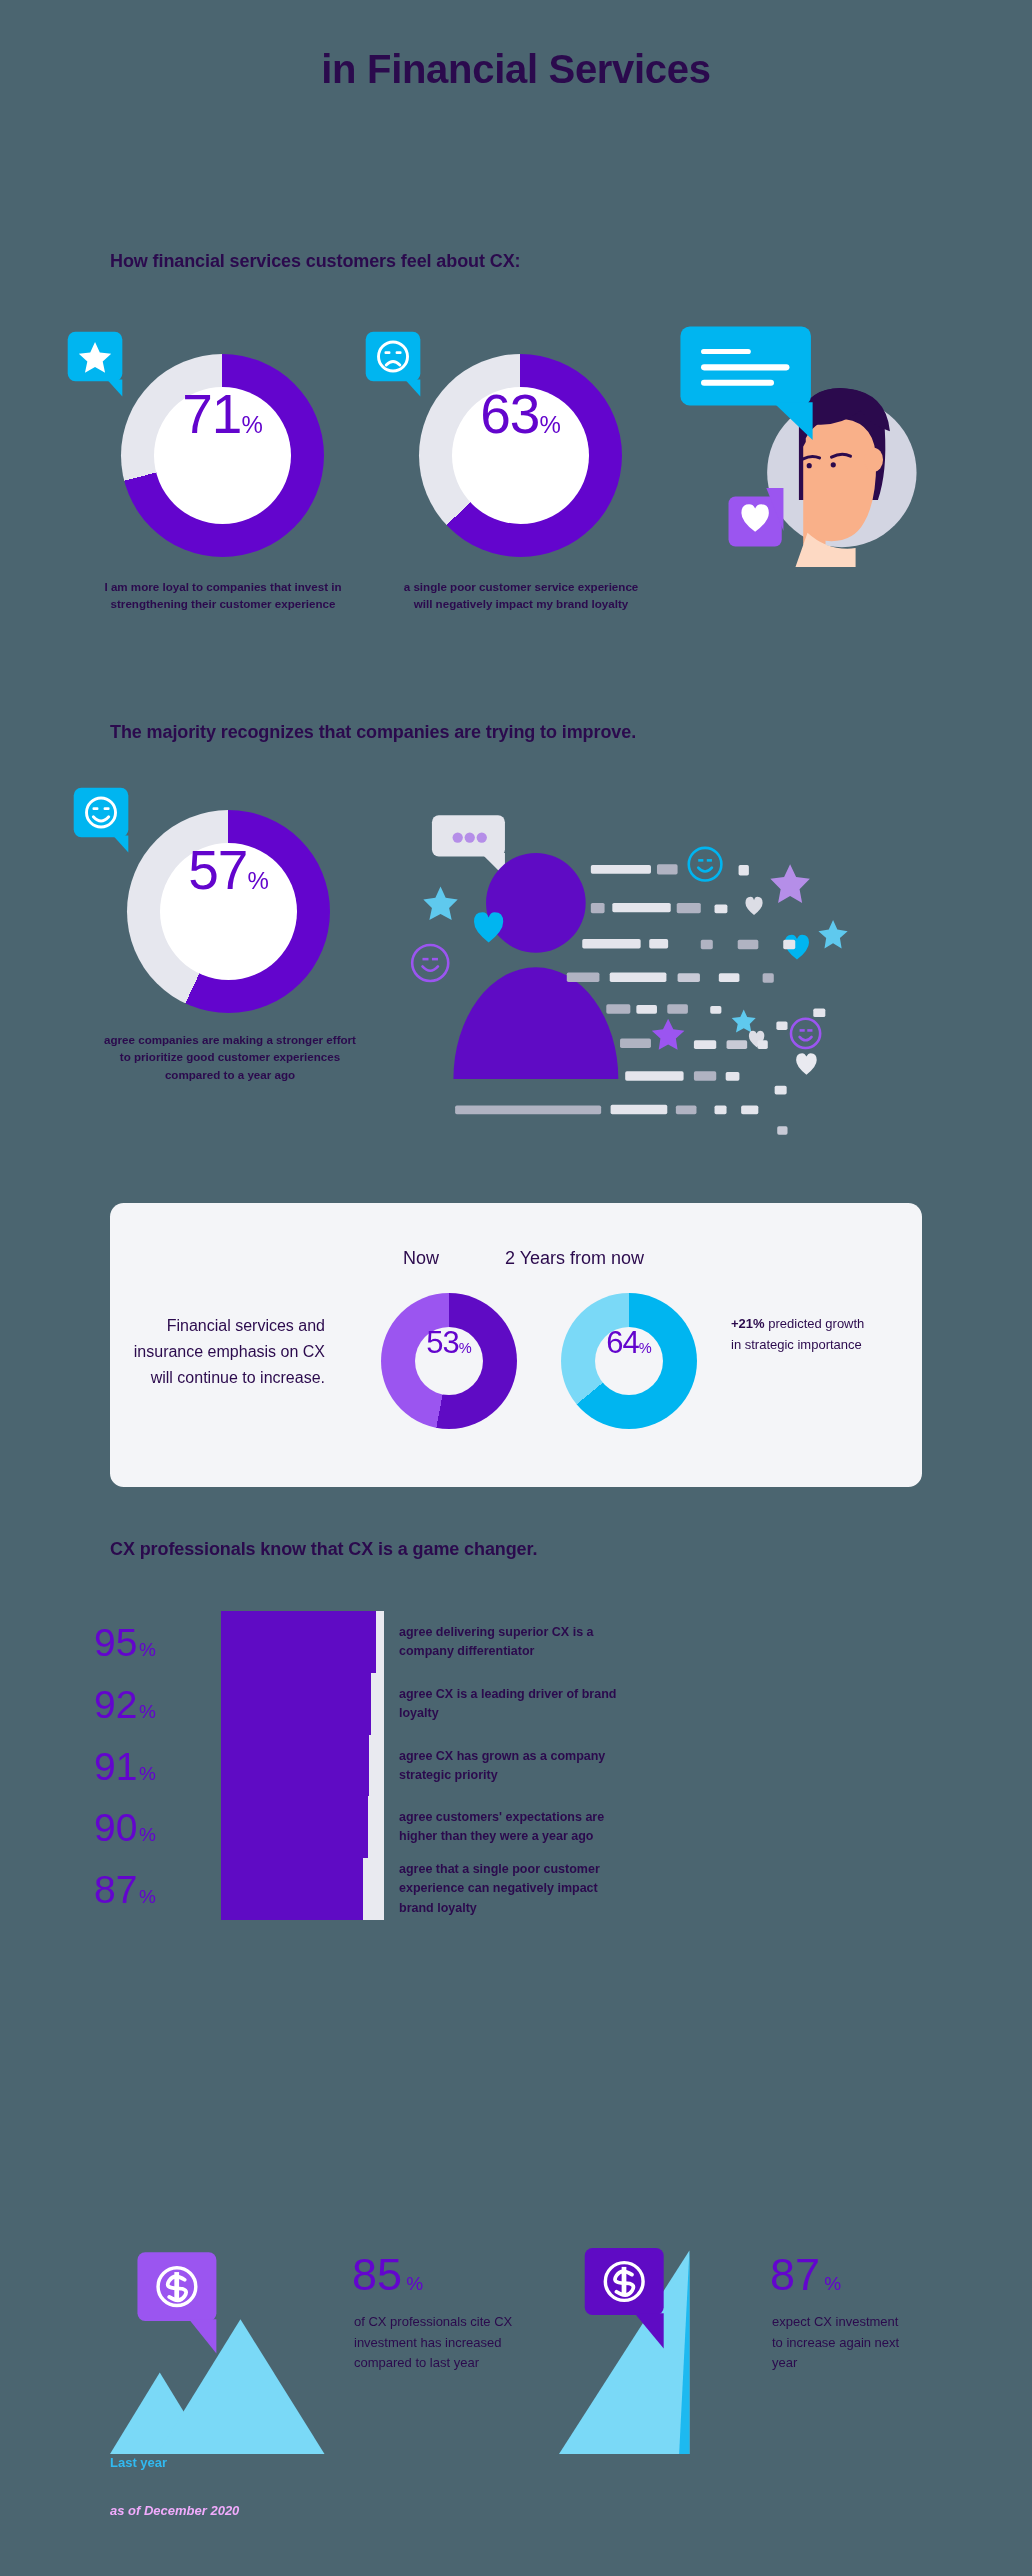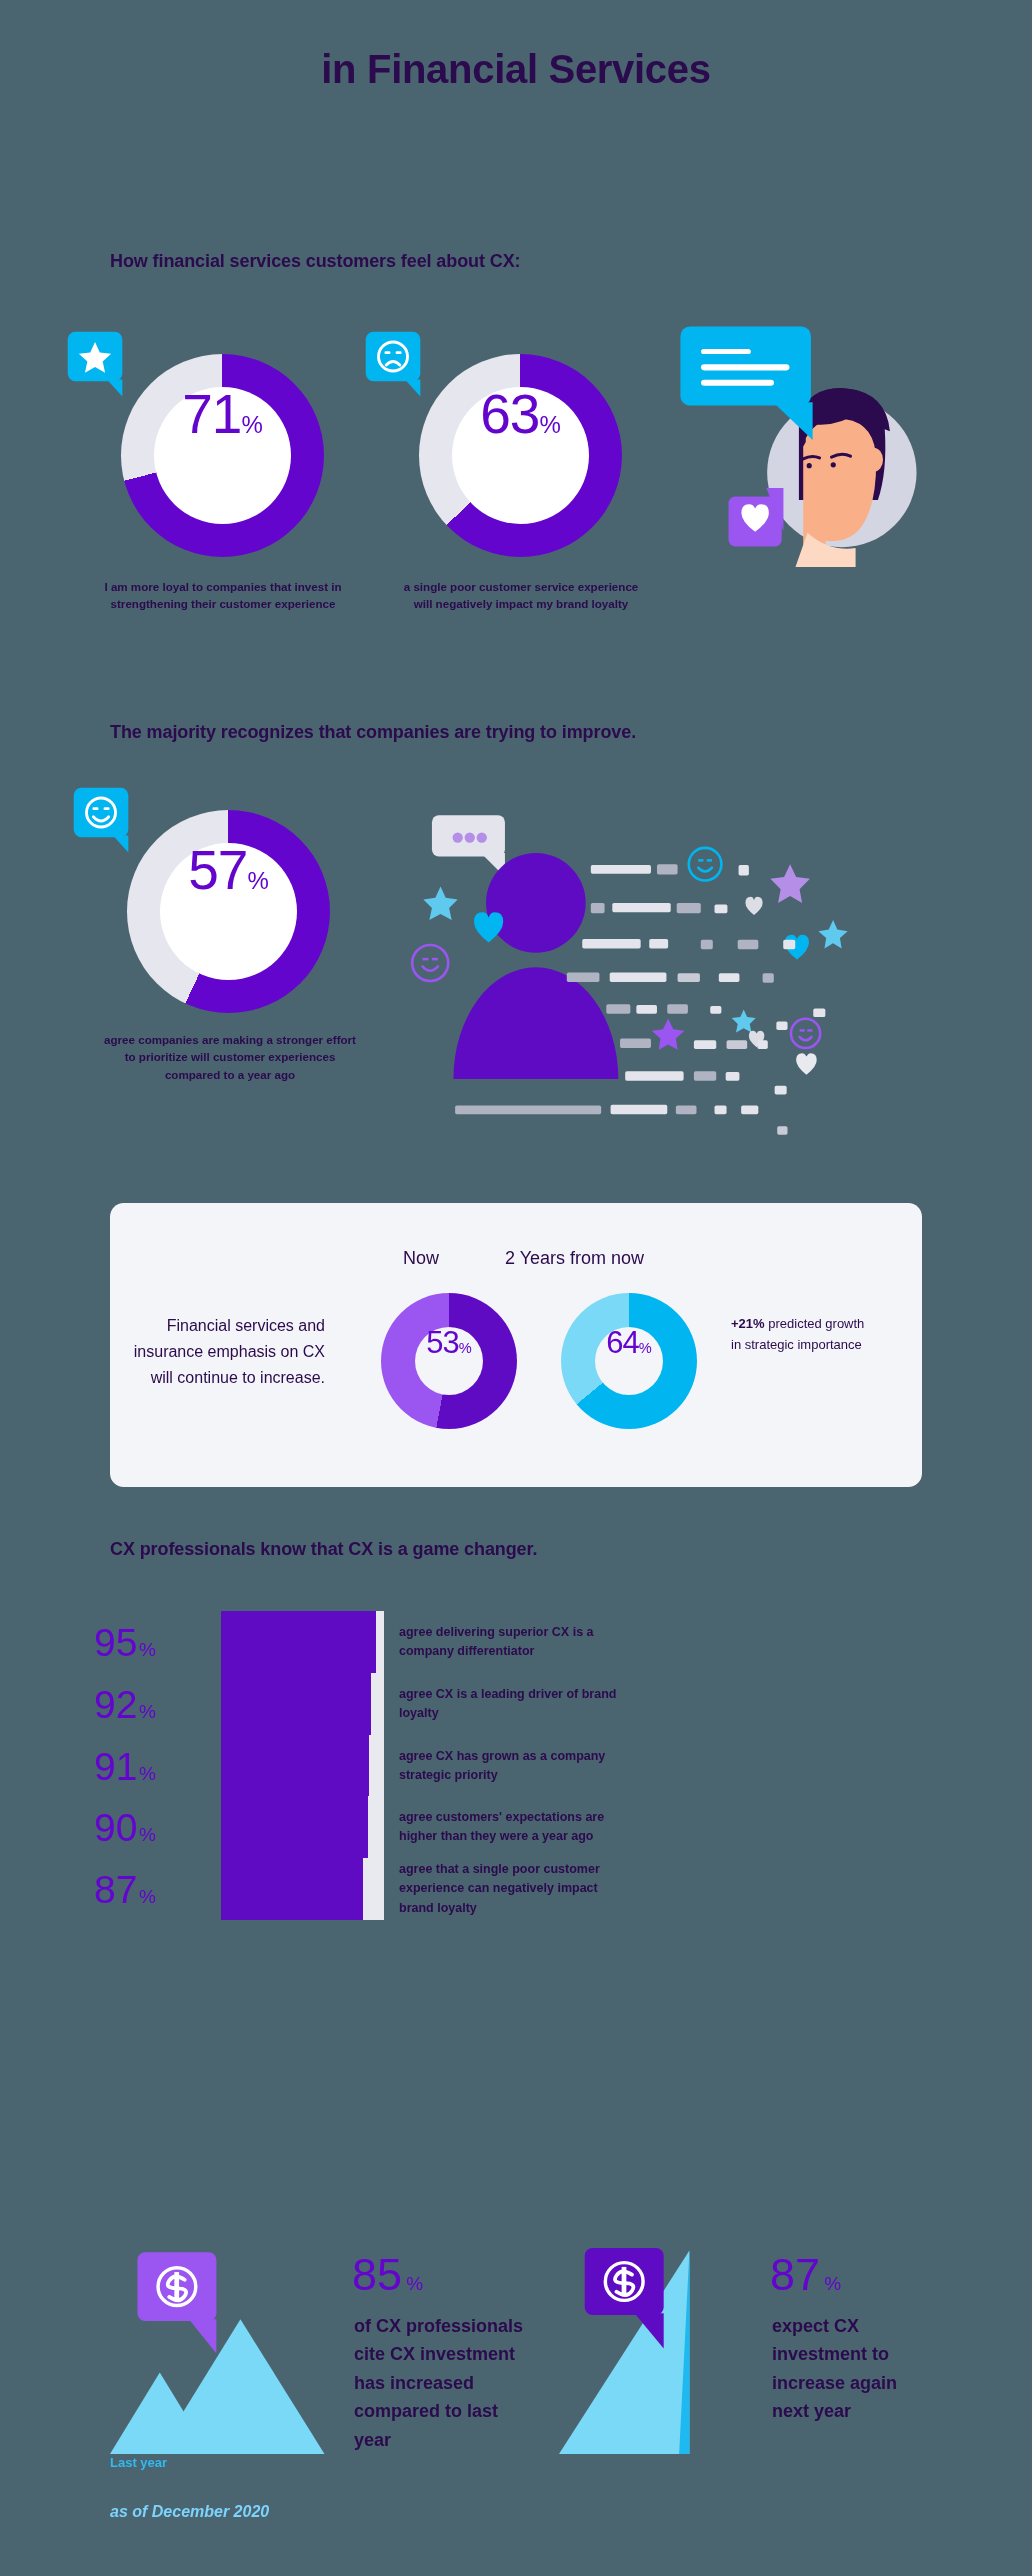--- a/index.html
+++ b/index.html
@@ -98,30 +98,30 @@
     width: 223px;
   }
 
   
   .mt-num {
     position: absolute; color: #6305cd; font-weight: 300;
     font-size: 45px; line-height: 1; display: flex; align-items: baseline;
   }
   .mt-num .pct { font-size: 19px; margin-left: 4.3px; font-weight: 300; }
   .mt-text {
-    position: absolute; color: #2b0a4d; font-size: 18px;
-    font-weight: 700; line-height: 1.58;
+    position: absolute; color: #2b0a4d; font-size: 13px;
+    font-weight: 400; line-height: 1.58;
   }
   .mt-axis {
     position: absolute; color: #31b9f0; font-size: 13px; font-weight: 700;
   }
 
   .footer {
     position: absolute; left: 110px; top: 2503px;
-    color: #7dd3fc; font-size: 16px; font-style: italic; font-weight: 700;
+    color: #f0abfc; font-size: 13px; font-style: italic; font-weight: 700;
   }
 </style>
 </head>
 <body>
 
 <div class="page">
 
   <div class="title">
     <div>in Financial Services</div>
   </div>
@@ -197,21 +197,21 @@
     </div>
     <svg width="70" height="70" style="position:absolute;left:-55px;top:-24px;" viewBox="0 0 82 82">
       <rect x="2" y="2" width="64" height="58" rx="9" fill="#00b5f0"></rect>
       <path d="M48 58 L66 78 L66 58 Z" fill="#00b5f0"></path>
       <circle cx="34" cy="31" r="17" fill="none" stroke="#ffffff" stroke-width="3.4"></circle>
       <rect x="24" y="25" width="7" height="3.2" rx="1.3" fill="#ffffff"></rect>
       <rect x="37" y="25" width="7" height="3.2" rx="1.3" fill="#ffffff"></rect>
       <path d="M25 36 Q34 46 43 36" fill="none" stroke="#ffffff" stroke-width="3.4" stroke-linecap="round"></path>
     </svg>
   </div>
-  <div class="caption" style="left:101px; top:1031px; width:258px;">agree companies are making a stronger effort to prioritize will customer experiences compared to a year ago</div>
+  <div class="caption" style="left:101px; top:1031px; width:258px;">agree companies are making a stronger effort to prioritize good customer experiences compared to a year ago</div>
 
   <svg width="481" height="344" style="position:absolute;left:395px;top:791px;" viewBox="0 0 560 400">
 
     <rect x="43" y="28" width="85" height="48" rx="8" fill="#e4e5ec"></rect>
     <path d="M100 72 L128 100 L128 72 Z" fill="#e4e5ec"></path>
     <circle cx="73" cy="54" r="6" fill="#b58ee8"></circle>
     <circle cx="87" cy="54" r="6" fill="#b58ee8"></circle>
     <circle cx="101" cy="54" r="6" fill="#b58ee8"></circle>
 
     <circle cx="164" cy="130" r="58" fill="#5f0bc4"></circle>

